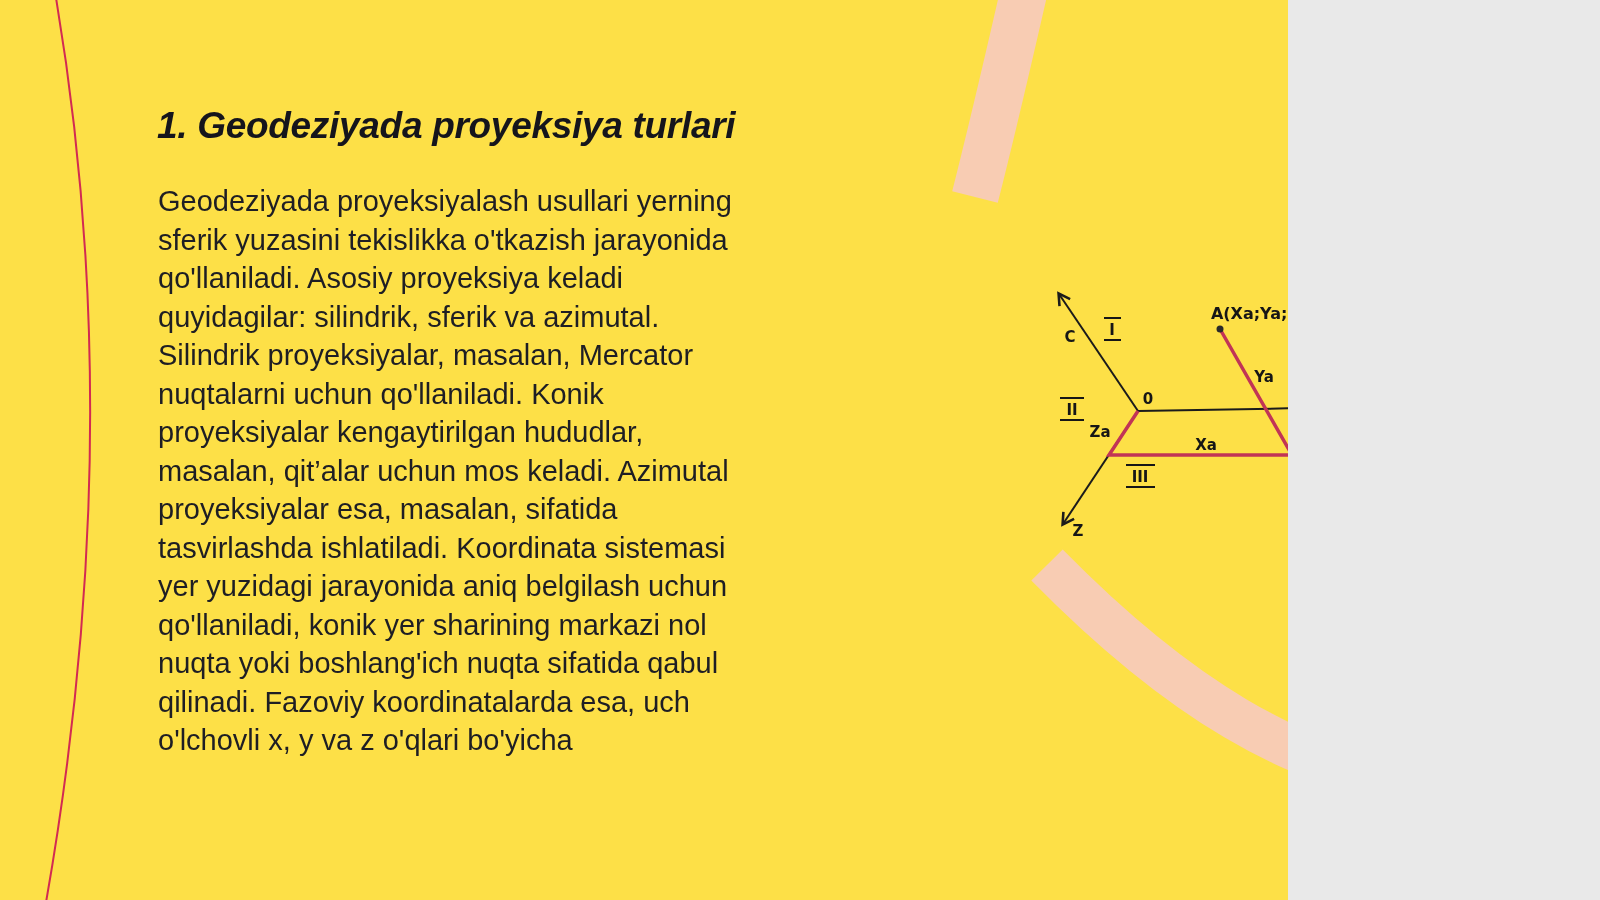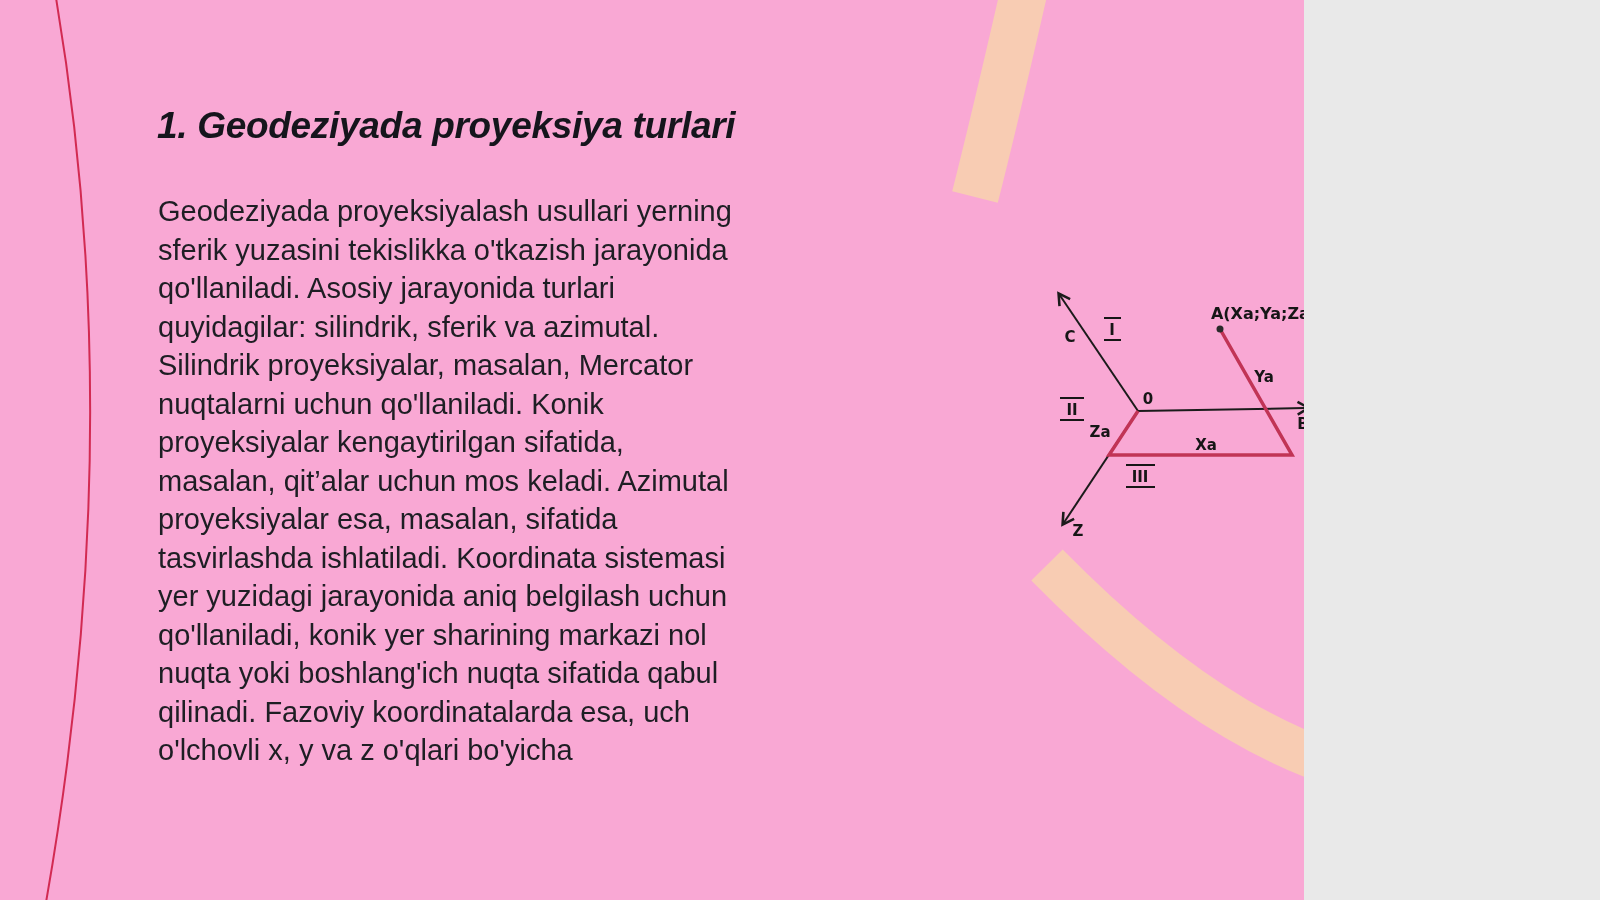--- a/index.html
+++ b/index.html
@@ -1,42 +1,41 @@
 <!DOCTYPE html>
 <html><head>
 <meta charset="utf-8">
 <style>
   html,body{margin:0;padding:0;background:#e9e9e9;}
   .slide{
     position:relative;
     width:1288px;height:900px;
-    background:#f9a8d4;
+    background:#fde047;
     overflow:hidden;
     font-family:"Liberation Sans",sans-serif;
-    padding-left:16px;
   }
   .decor-svg, .diagram-svg{
     position:absolute;inset:0;width:1600px;height:900px;
   }
   .dots{
     position:absolute;left:1427px;top:80px;
     display:flex;gap:11px;
   }
   .dot{
     width:19px;height:19px;border-radius:50%;
     background:#f2661d;
   }
   .title{
     position:absolute;left:157px;top:105px;
     font-size:37px;font-weight:bold;font-style:italic;
     color:#15151c;letter-spacing:-0.3px;
     white-space:nowrap;
   }
   .body-text{
-    position:absolute;left:158px;top:192px;
+    position:absolute;left:158px;top:182px;
     font-size:29px;line-height:38.5px;
     color:#1e1e24;
     white-space:nowrap;
   }
   .diagram-label{
     font-family:"DejaVu Sans",sans-serif;
     font-weight:bold;font-size:15px;fill:#161616;
   }
   .diagram-label-lg{
     font-family:"DejaVu Sans",sans-serif;
@@ -58,25 +57,25 @@
     <span class="dot"></span>
     <span class="dot"></span>
     <span class="dot"></span>
   </div>
 
   <div class="title">1. Geodeziyada proyeksiya turlari</div>
 
   <div class="body-text">
     <div>Geodeziyada proyeksiyalash usullari yerning</div>
     <div>sferik yuzasini tekislikka o'tkazish jarayonida</div>
-    <div>qo'llaniladi. Asosiy jarayonida turlari</div>
+    <div>qo'llaniladi. Asosiy proyeksiya keladi</div>
     <div>quyidagilar: silindrik, sferik va azimutal.</div>
     <div>Silindrik proyeksiyalar, masalan, Mercator</div>
     <div>nuqtalarni uchun qo'llaniladi. Konik</div>
-    <div>proyeksiyalar kengaytirilgan sifatida,</div>
+    <div>proyeksiyalar kengaytirilgan hududlar,</div>
     <div>masalan, qit’alar uchun mos keladi. Azimutal</div>
     <div>proyeksiyalar esa, masalan, sifatida</div>
     <div>tasvirlashda ishlatiladi. Koordinata sistemasi</div>
     <div>yer yuzidagi jarayonida aniq belgilash uchun</div>
     <div>qo'llaniladi, konik yer sharining markazi nol</div>
     <div>nuqta yoki boshlang'ich nuqta sifatida qabul</div>
     <div>qilinadi. Fazoviy koordinatalarda esa, uch</div>
     <div>o'lchovli x, y va z o'qlari bo'yicha</div>
   </div>
 

